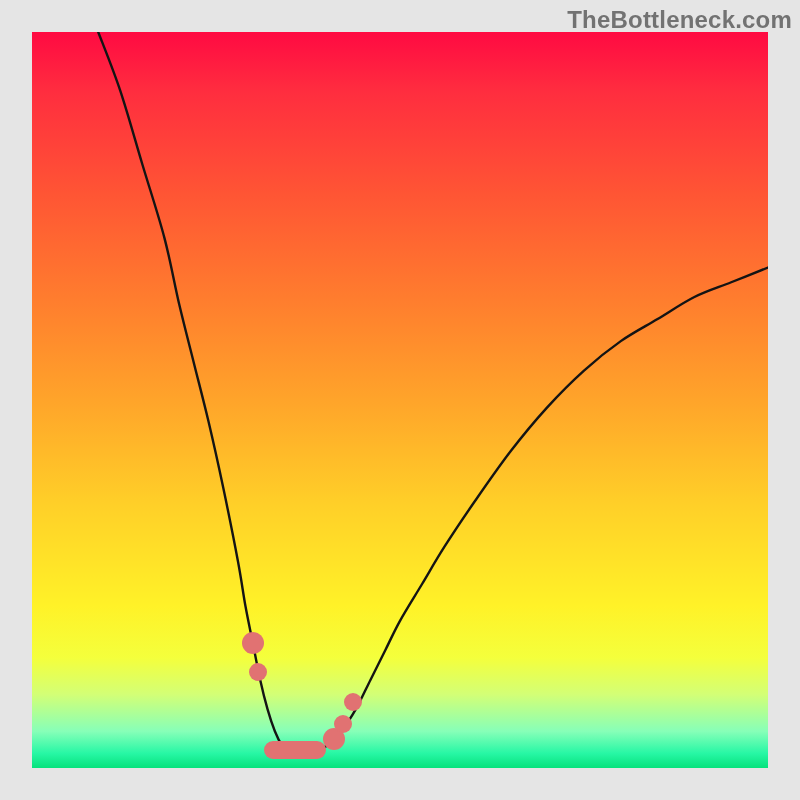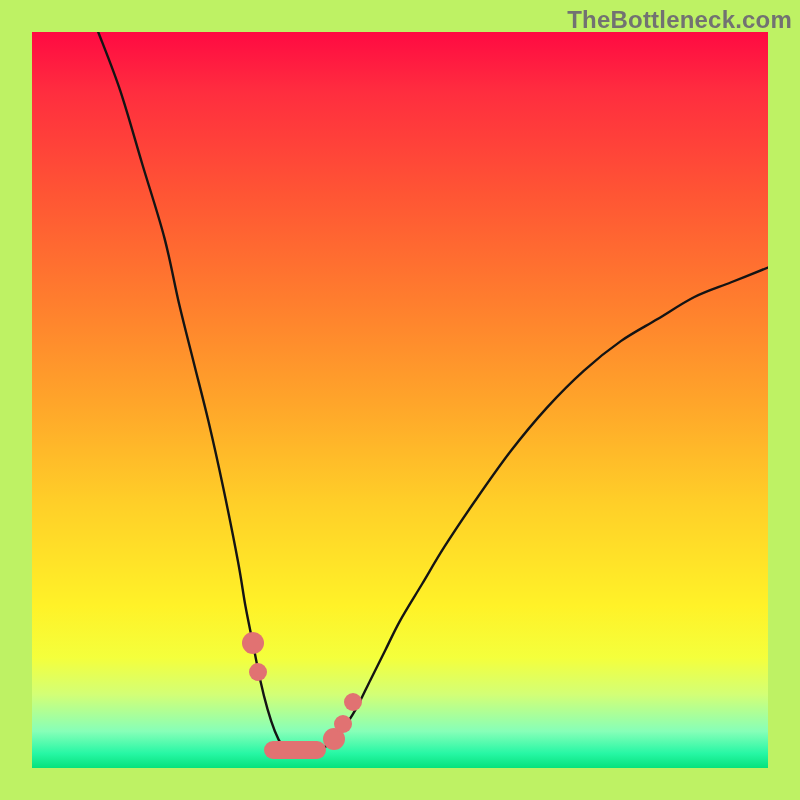--- a/index.html
+++ b/index.html
@@ -10,21 +10,21 @@
     background: #000;
     overflow: hidden;
     font-family: Arial, Helvetica, sans-serif;
   }
   .frame {
     position: absolute;
     top: 0;
     left: 0;
     width: 800px;
     height: 800px;
-    background: #bef264;
+    background: #e5e5e5;
   }
   .plot-area {
     position: absolute;
     top: 32px;
     left: 32px;
     width: 736px;
     height: 736px;
     background: linear-gradient(
       to bottom,
       #ff0a42 0%,

